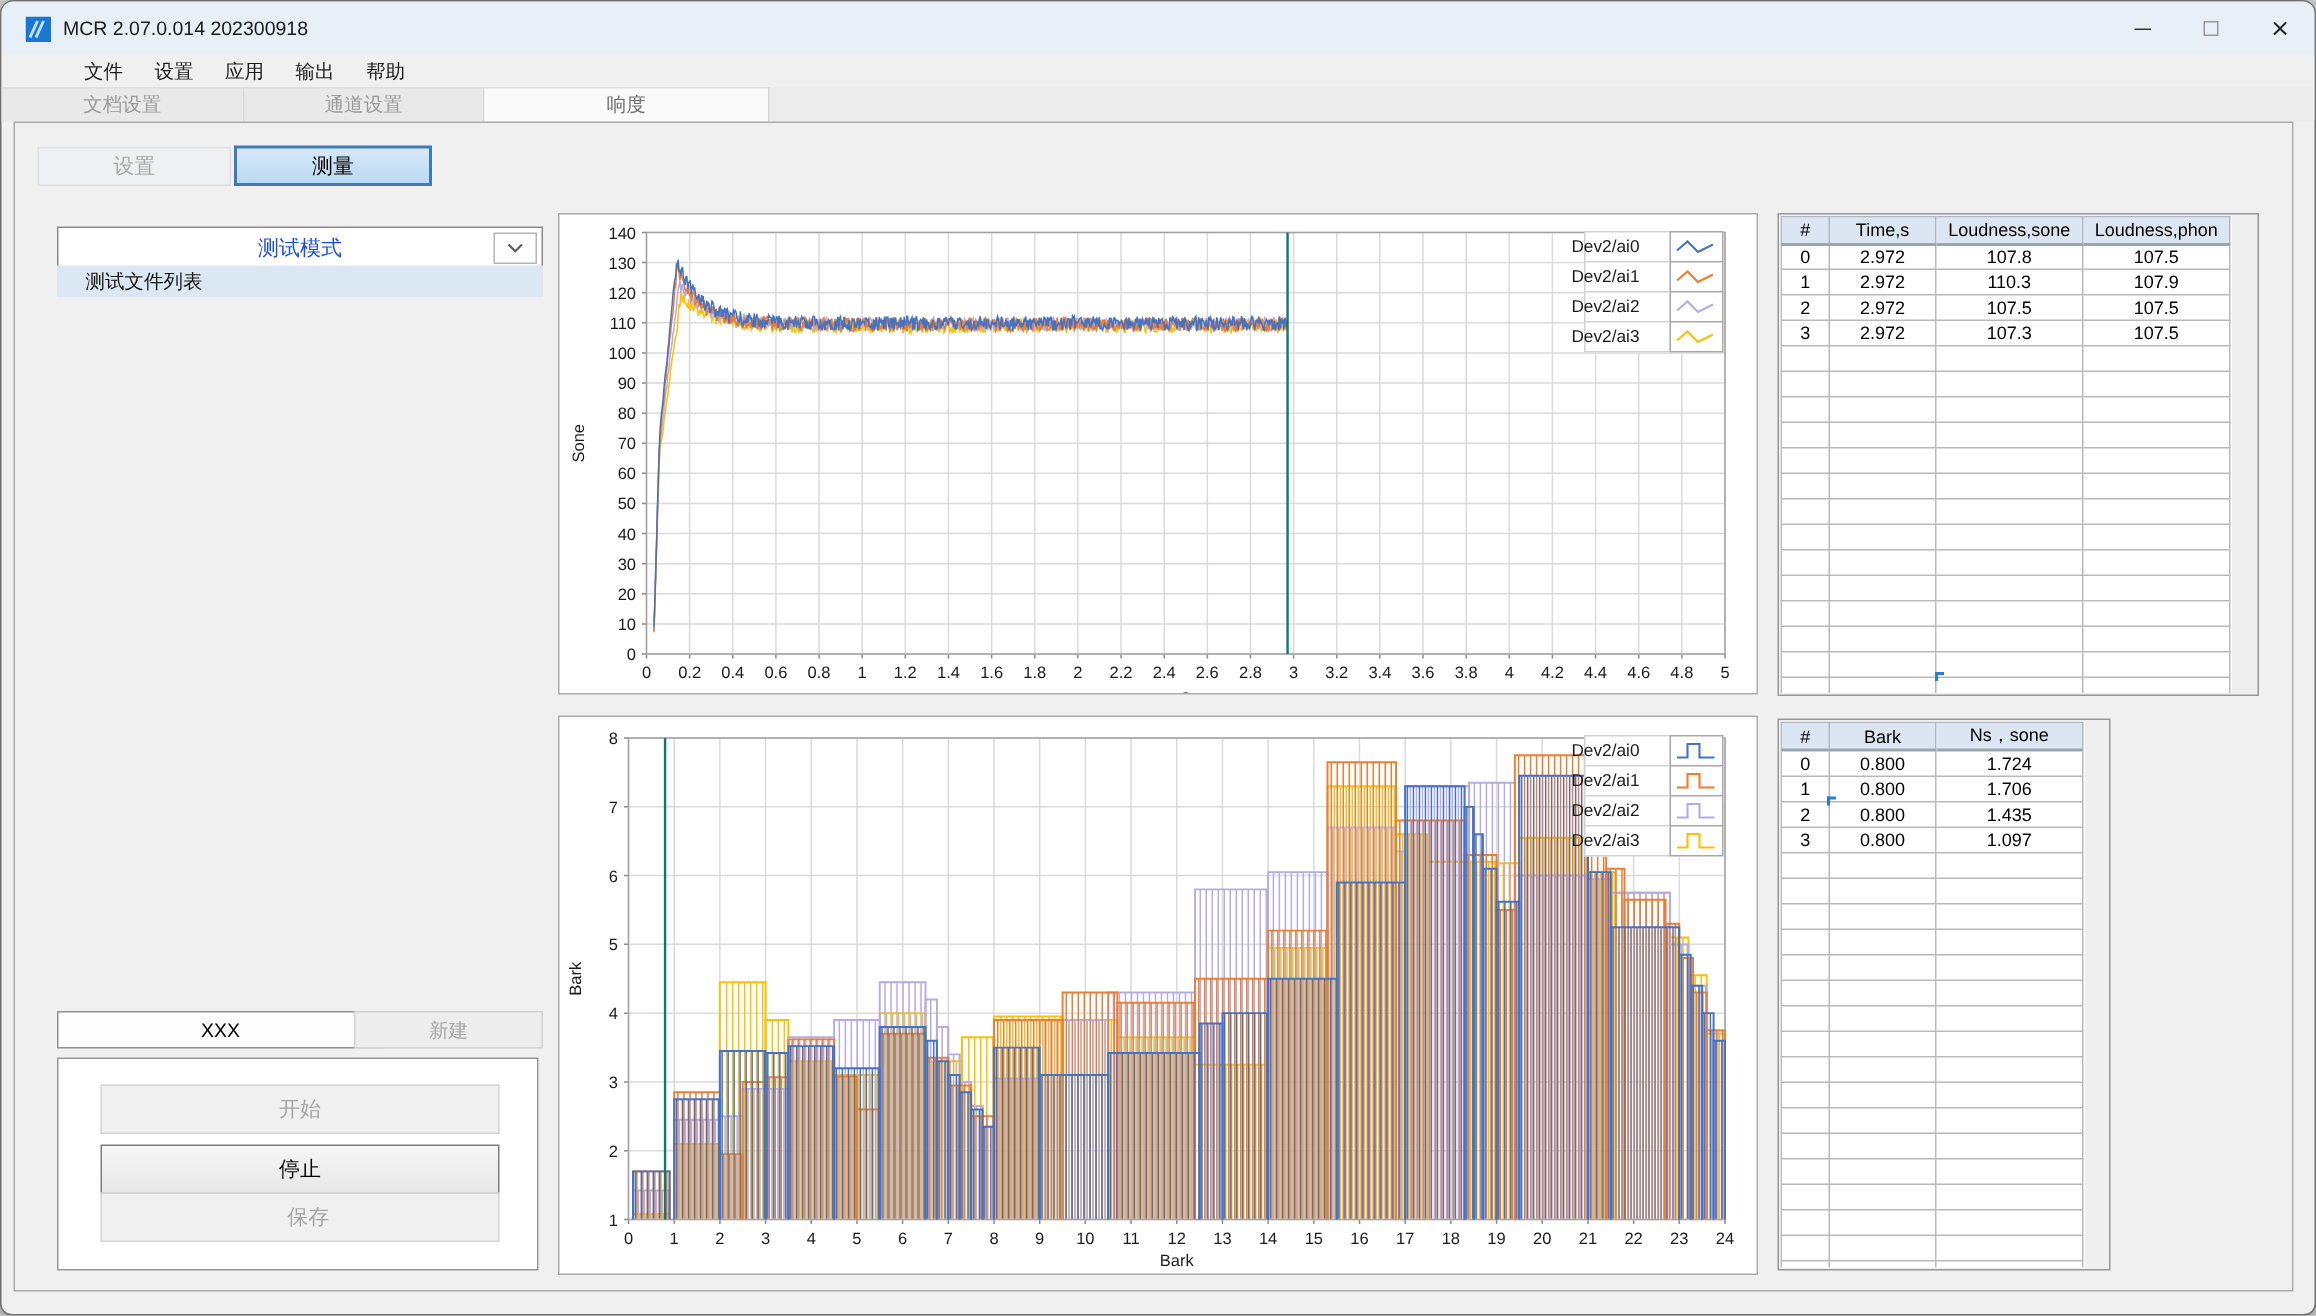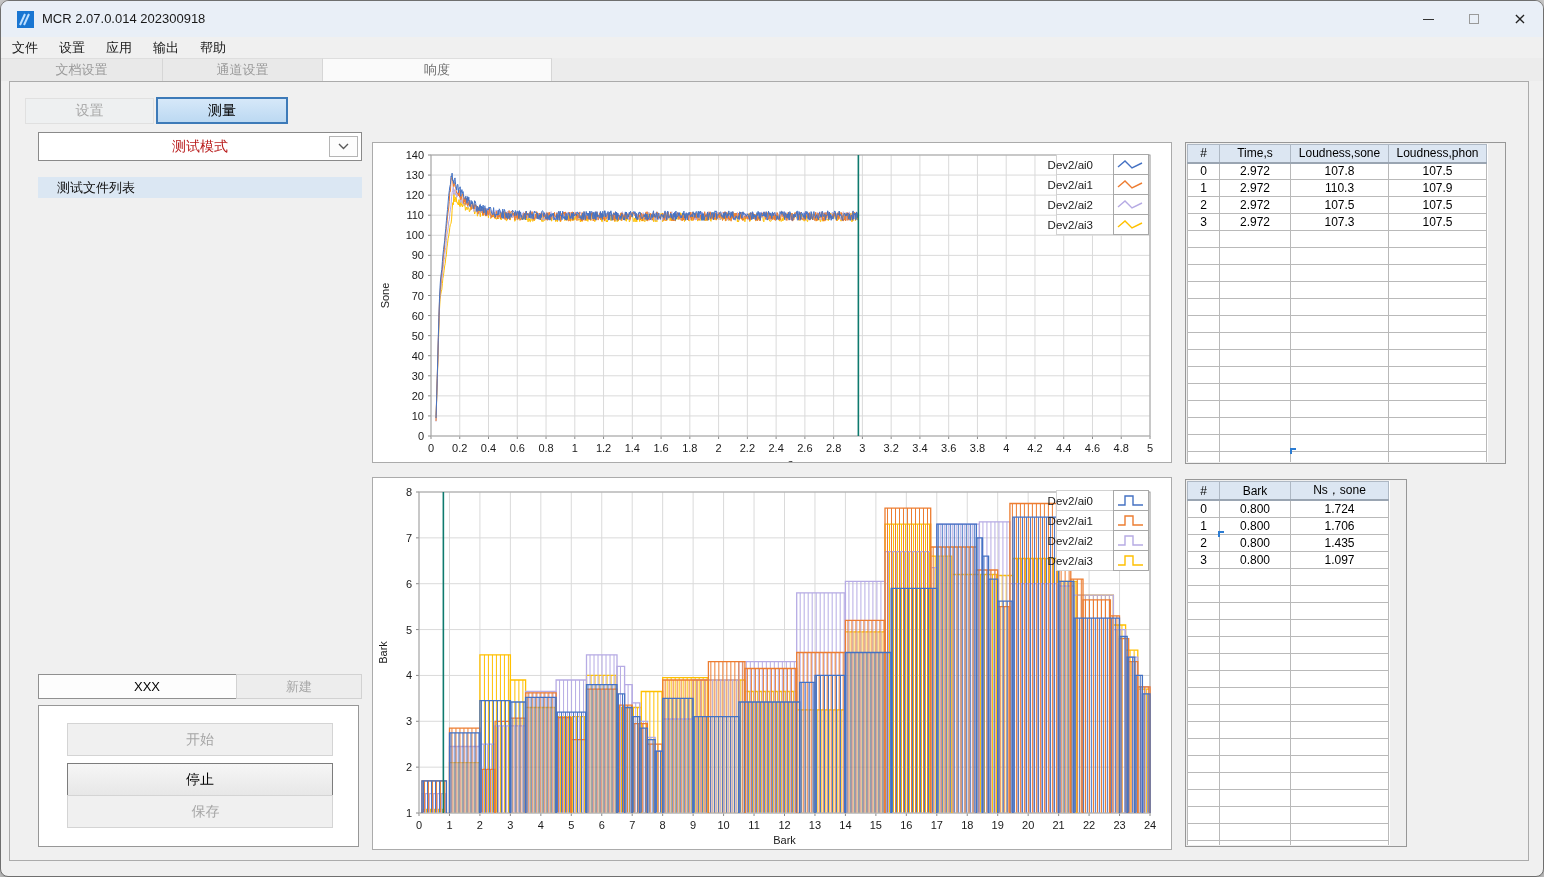--- a/index.html
+++ b/index.html
@@ -10,37 +10,37 @@
   
   .titlebar { position:absolute; left:0; top:0; width:100%; height:36px; background:#e9eff7; }
   .app-icon { position:absolute; left:16px; top:10px; width:17px; height:17px; display:block; }
   .title { position:absolute; left:41px; top:10px; font-size:13px; color:#191919; }
   .win-controls { position:absolute; right:0; top:0; height:36px; display:flex; }
   .win-btn { width:46px; height:36px; display:flex; align-items:center; justify-content:center; cursor:default; }
   .glyph-min { width:11px; height:0; border-top:1px solid #333; display:block; }
   .glyph-max { width:10px; height:10px; border:1px solid #9a9a9a; display:block; }
   .glyph-close { font-size:16px; color:#222; line-height:1; font-family:"DejaVu Sans",sans-serif; }
   
-  .menubar { position:absolute; left:0; top:36px; width:100%; height:21px; background:#f0f0f0; display:flex; align-items:center; }
+  .menubar { position:absolute; left:0; top:36px; width:100%; height:21px; background:#f0f0f0; display:flex; align-items:center;padding-left:44px; }
   .menu-item { font-size:13px; color:#1a1a1a; padding:2px 10px; margin-left:1px; }
   
   .tabstrip { position:absolute; left:0; top:57px; width:100%; height:23px; background:#ececec; display:flex; }
   .main-tab { height:23px; font-size:13px; display:flex; align-items:center; justify-content:center;
               background:#e9e9e9; color:#9a9a9a; border-right:1px solid #d6d6d6; border-top:1px solid #dedede; }
   .main-tab.active { background:#fafafa; color:#6e6e6e; }
   
   .content { position:absolute; left:8px; top:80px; width:1520px; height:780px;
              background:#f0f0f0; border:1px solid #ababab; }
   .subtab { position:absolute; font-size:14px; text-align:center; cursor:default; }
   .subtab.disabled { left:15px; top:16px; width:129px; height:26px; background:#eef0f1; border:1px solid #e0e0e0; color:#a9a9a9; }
   .subtab.active { left:146px; top:15px; width:132px; height:27px;
                    background:linear-gradient(#d6e8f9,#bcd9f2); border:2px solid #3d7ab8; color:#000; }
   
-  .dropdown { position:absolute; left:28px; top:50px; width:324px; height:29px; background:#fff;
-              border:1px solid #8a8a8a; font-size:14px; color:#b91c1c; display:flex; align-items:center; justify-content:center; }
+  .dropdown { position:absolute; left:28px; top:69px; width:324px; height:29px; background:#fff;
+              border:1px solid #8a8a8a; font-size:14px; color:#1d4ed8; display:flex; align-items:center; justify-content:center; }
   .dd-btn { position:absolute; right:3px; top:3px; bottom:3px; width:29px; background:#fdfdfd;
             border:1px solid #b5b5b5; display:flex; align-items:center; justify-content:center; }
   .list-header { position:absolute; left:28px; top:95px; width:324px; height:21px; background:#dbe7f3;
                  font-size:13px; color:#111; padding-left:19px; line-height:21px; }
   .listbox { position:absolute; left:28px; top:116px; width:324px; height:470px; background:#fff; border:1px solid #8a8a8a; }
   .file-item { position:absolute; left:2px; top:4px; width:302px; height:21px; background:#00c400;
                color:#000; font-size:13px; line-height:21px; padding-left:8px; white-space:pre; }
   .btn { position:absolute; font-size:13px; cursor:default; }
   .xxx-btn { left:28px; top:592px; width:218px; height:25px; background:#fdfdfd; border:1px solid #909090; color:#000; }
   .new-btn { left:226px; top:592px; width:126px; height:25px; background:#ededed; border:1px solid #d2d2d2; color:#a6a6a6; }
@@ -105,21 +105,21 @@
   <div class="menubar" id="menubar">
       <span class="menu-item">文件</span>
       <span class="menu-item">设置</span>
       <span class="menu-item">应用</span>
       <span class="menu-item">输出</span>
       <span class="menu-item">帮助</span>
     </div>
   <div class="tabstrip" id="tabstrip">
       <div class="main-tab" style="width: 162px;">文档设置</div>
       <div class="main-tab" style="width: 160px;">通道设置</div>
-      <div class="main-tab active" style="width: 229px;">响度</div>
+      <div class="main-tab active" style="width: 190px;">响度</div>
     </div>
 
   <div class="content">
 
     <button class="subtab disabled">设置</button>
     <button class="subtab active">测量</button>
 
     <div class="dropdown">
       <span>测试模式</span>
       <span class="dd-btn">

